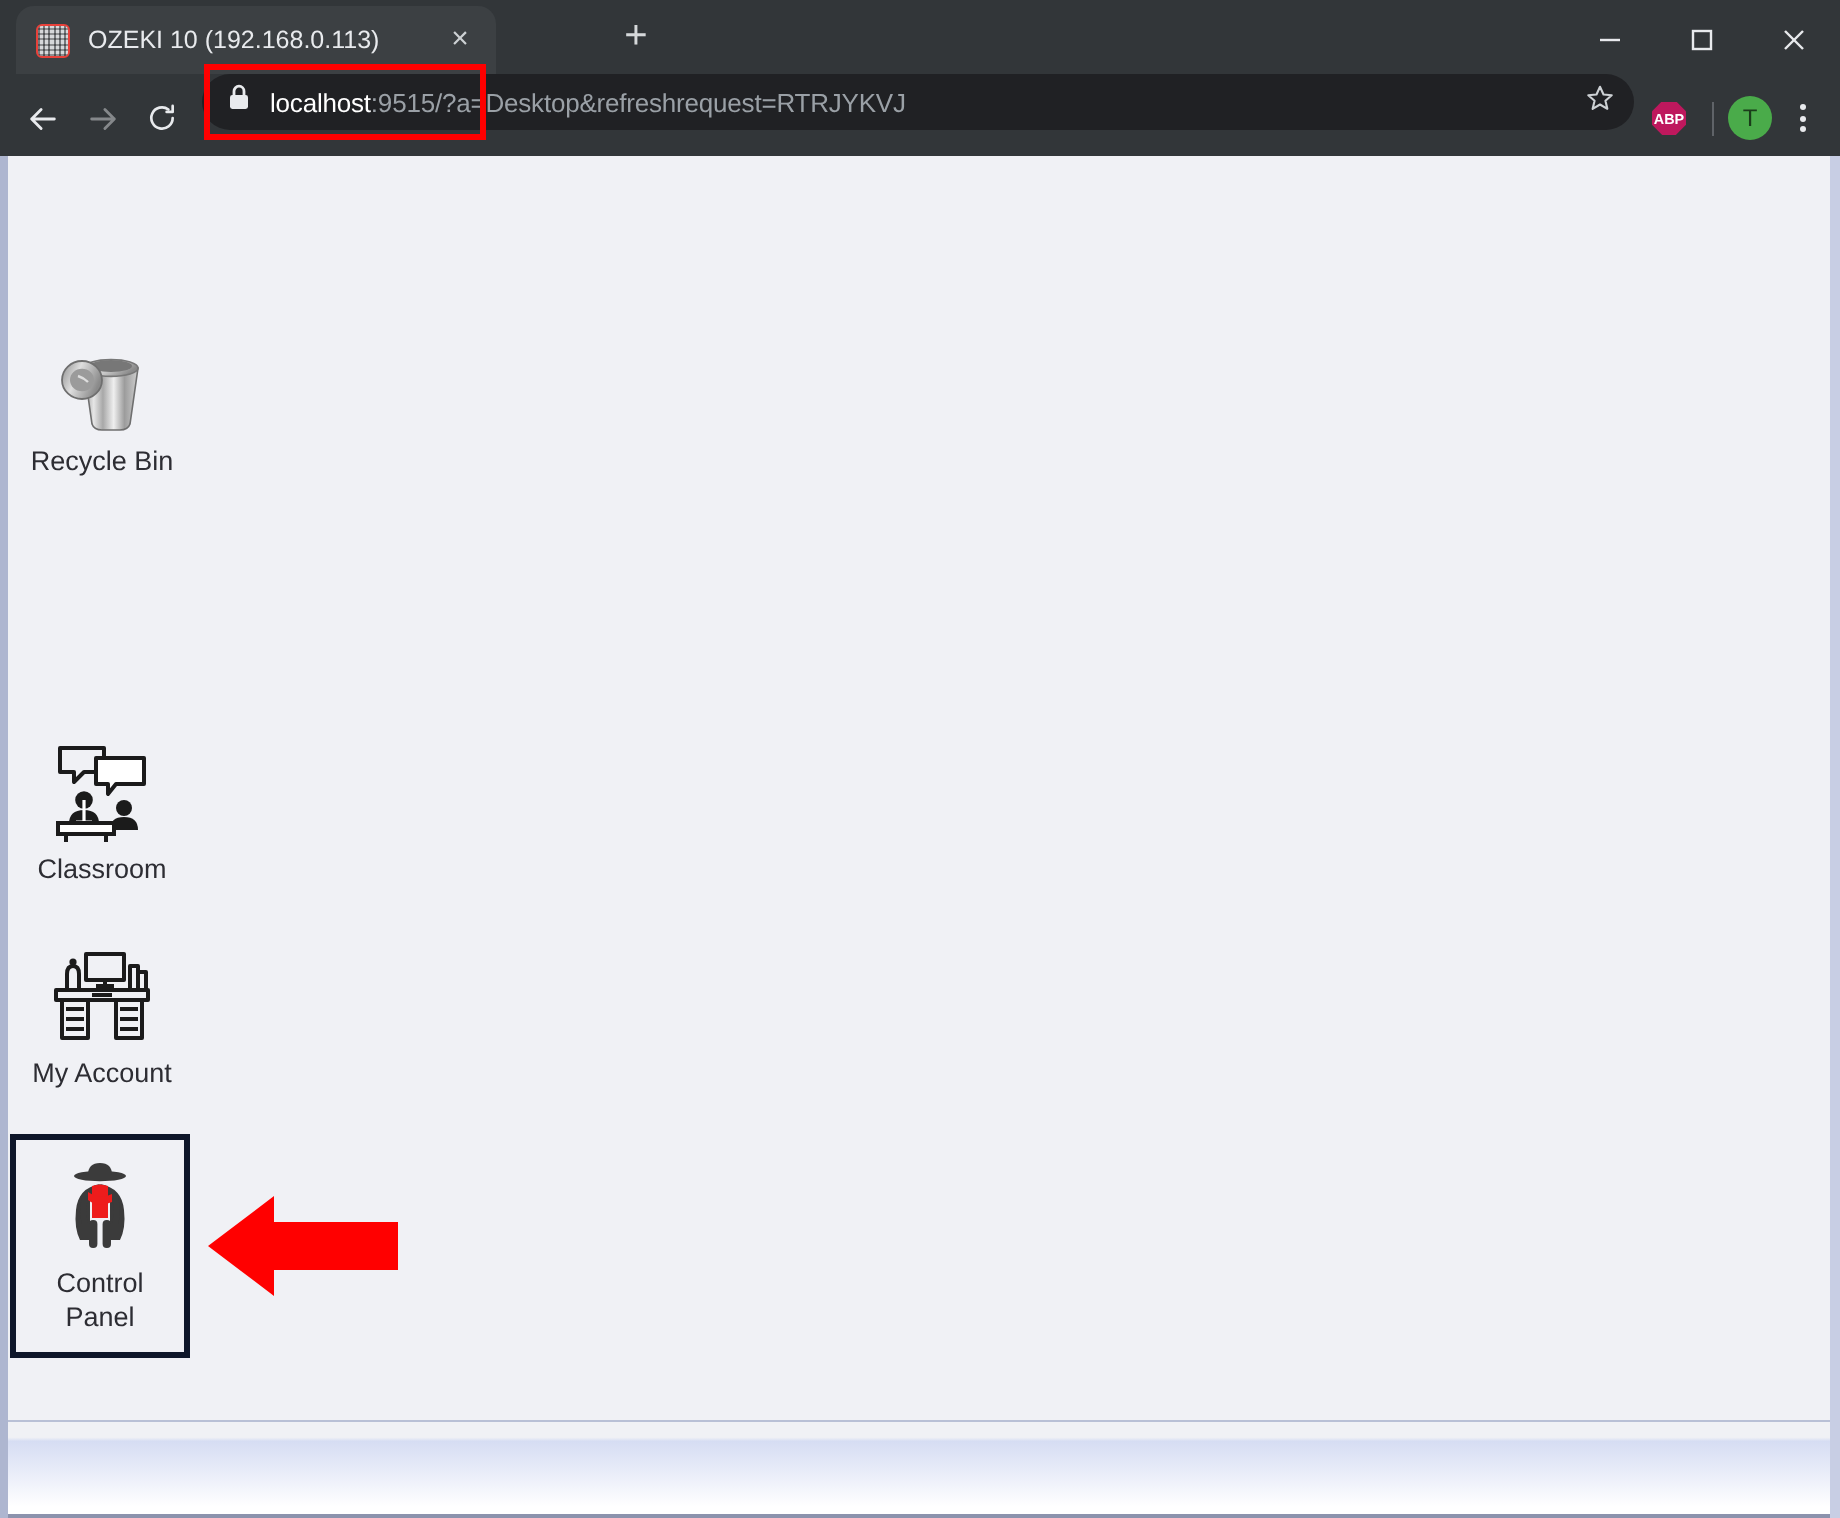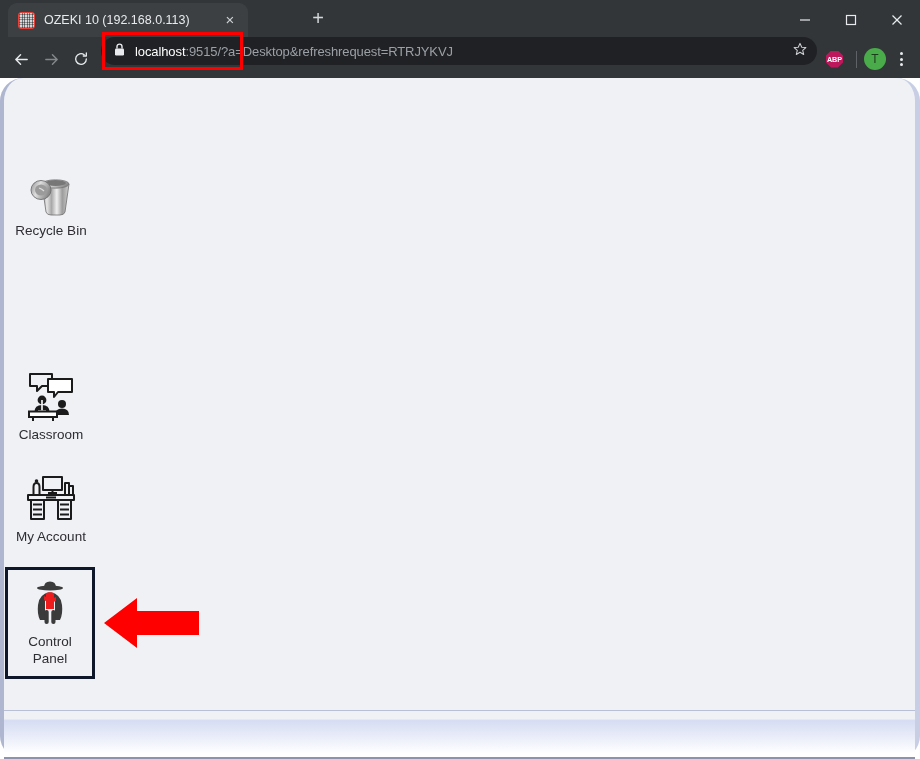--- a/index.html
+++ b/index.html
@@ -113,21 +113,20 @@
 
   
   .viewport {
     flex: 1; background: #ffffff; position: relative; overflow: hidden;
   }
   .desktop {
     position: absolute; inset: 0;
     background: #f0f1f5;
     border-left: 4px solid #aeb6d0;
     border-right: 5px solid #c8cee4;
-    border-radius: 23px;
   }
 
   
   .icon-item {
     position: absolute; left: 2px; width: 90px;
     display: flex; flex-direction: column; align-items: center;
     text-align: center;
   }
   .icon-art { height: 52px; display: flex; align-items: flex-end; justify-content: center; }
   .icon-label {

